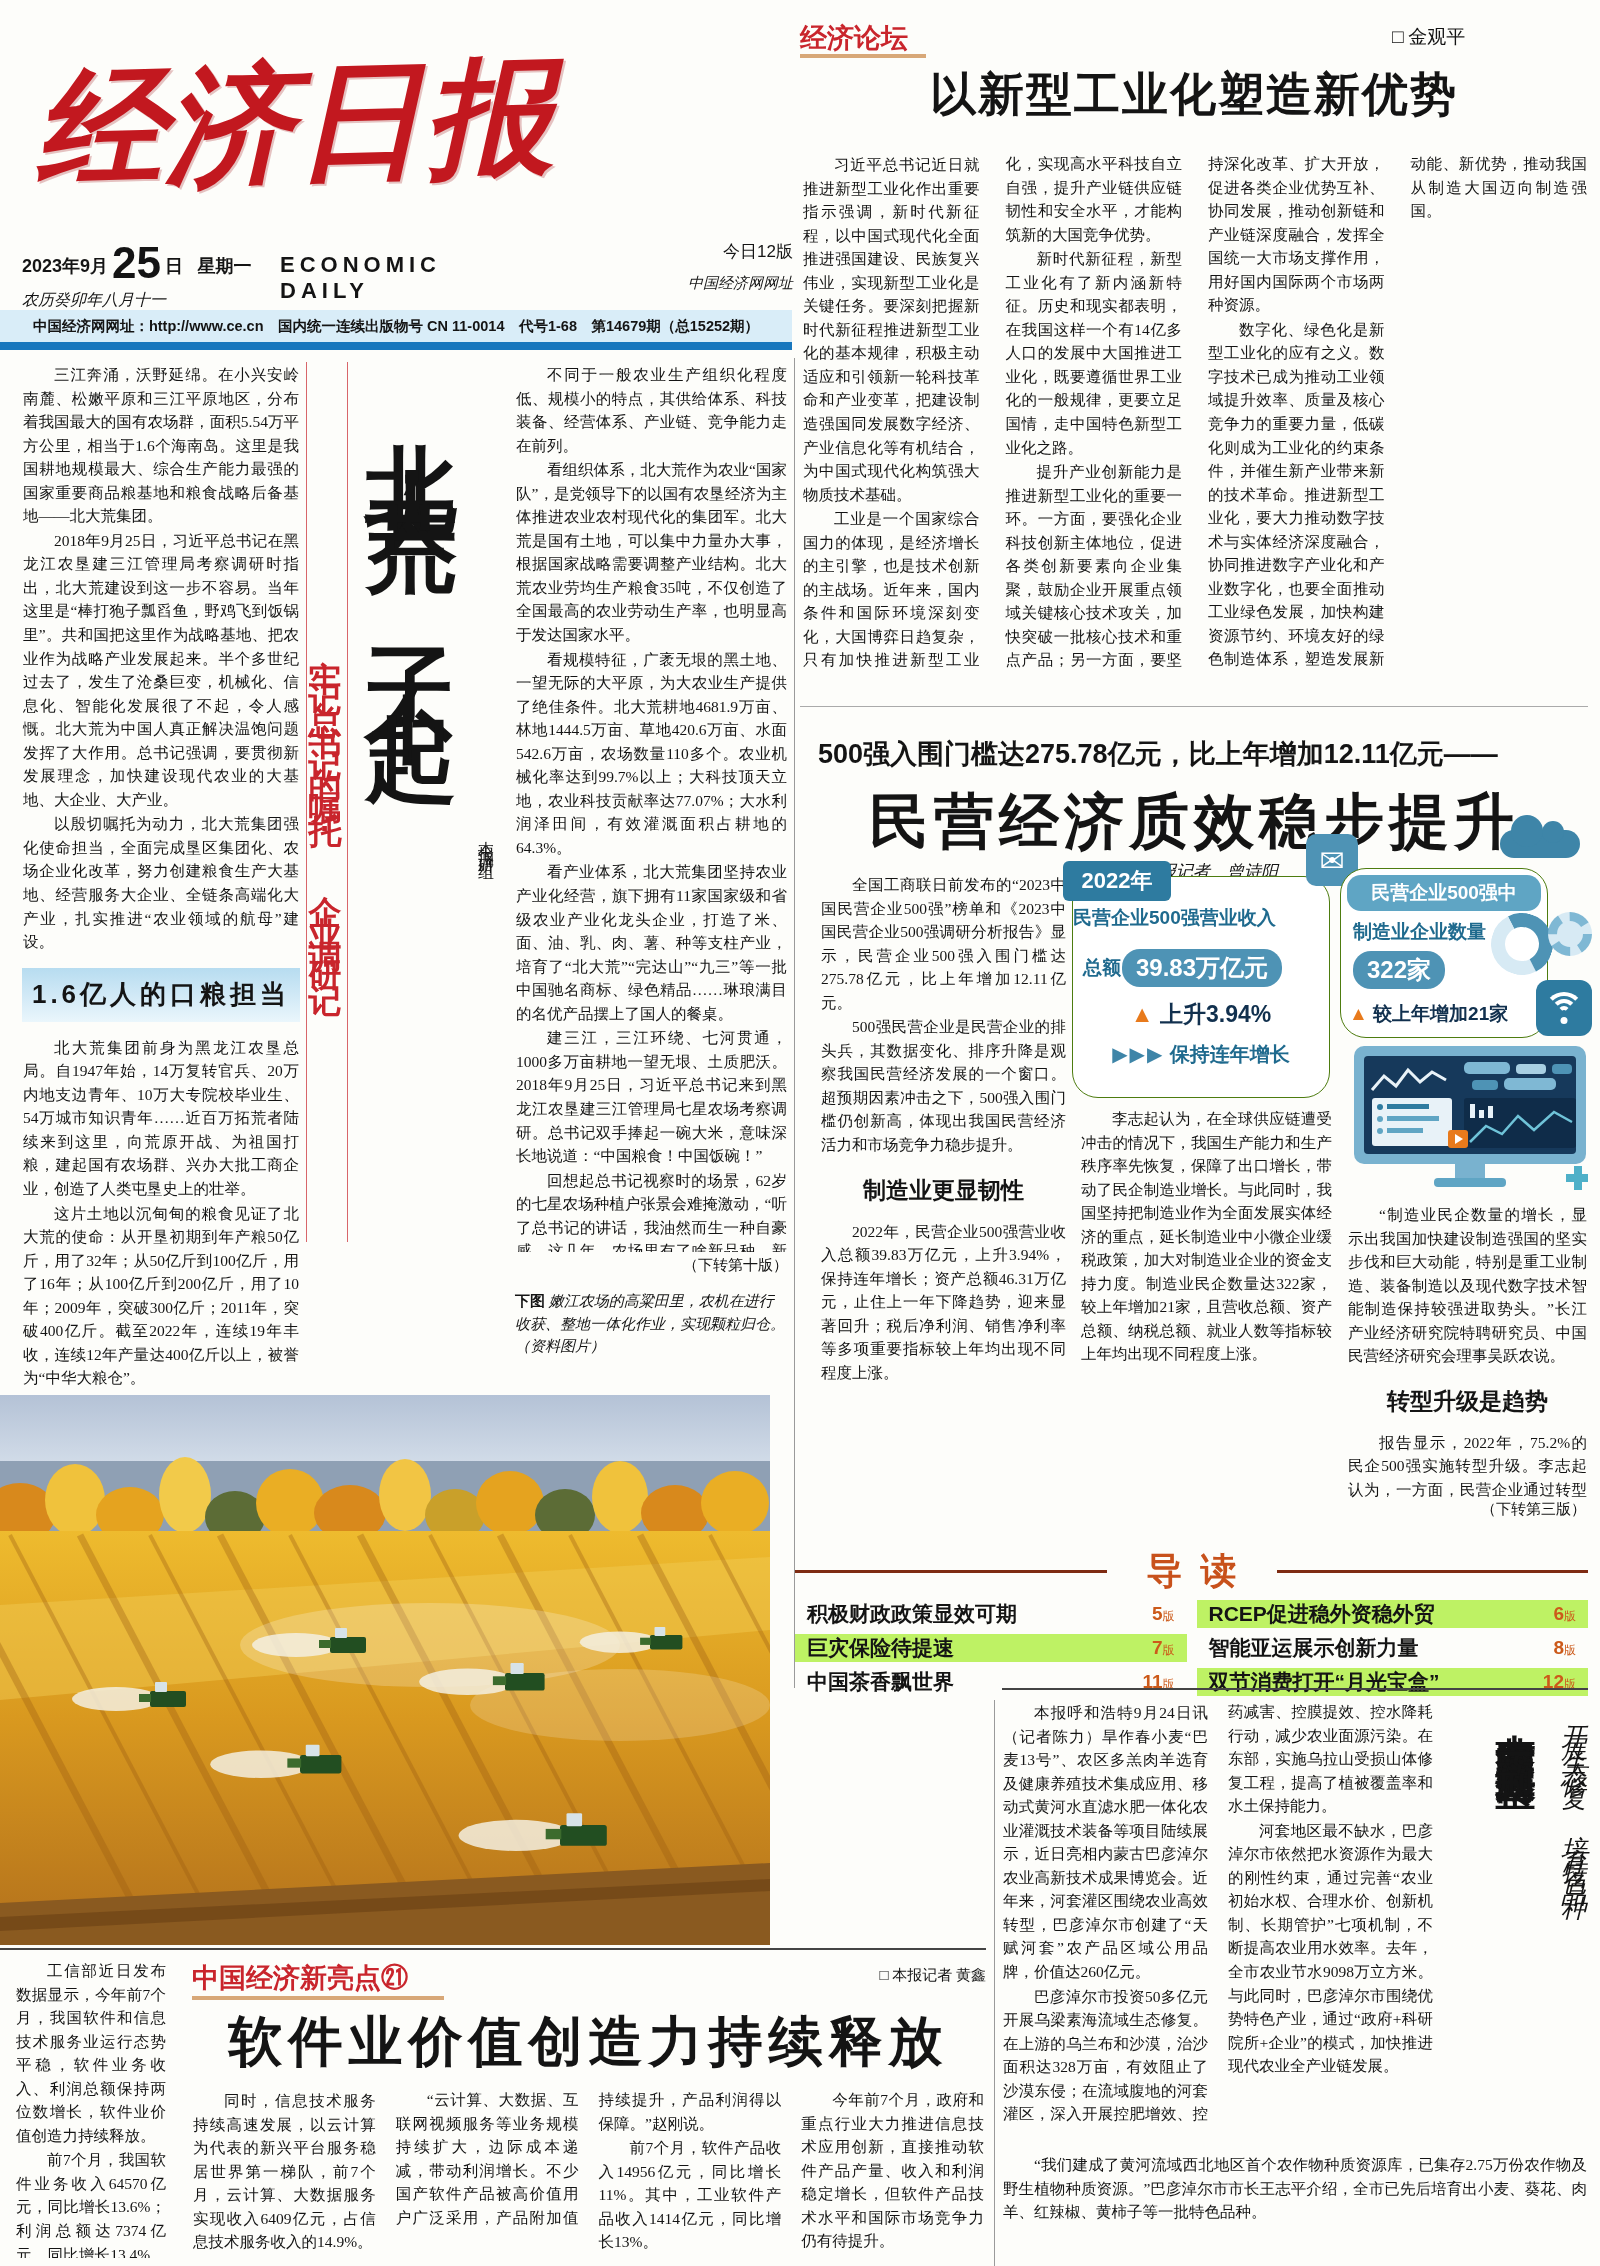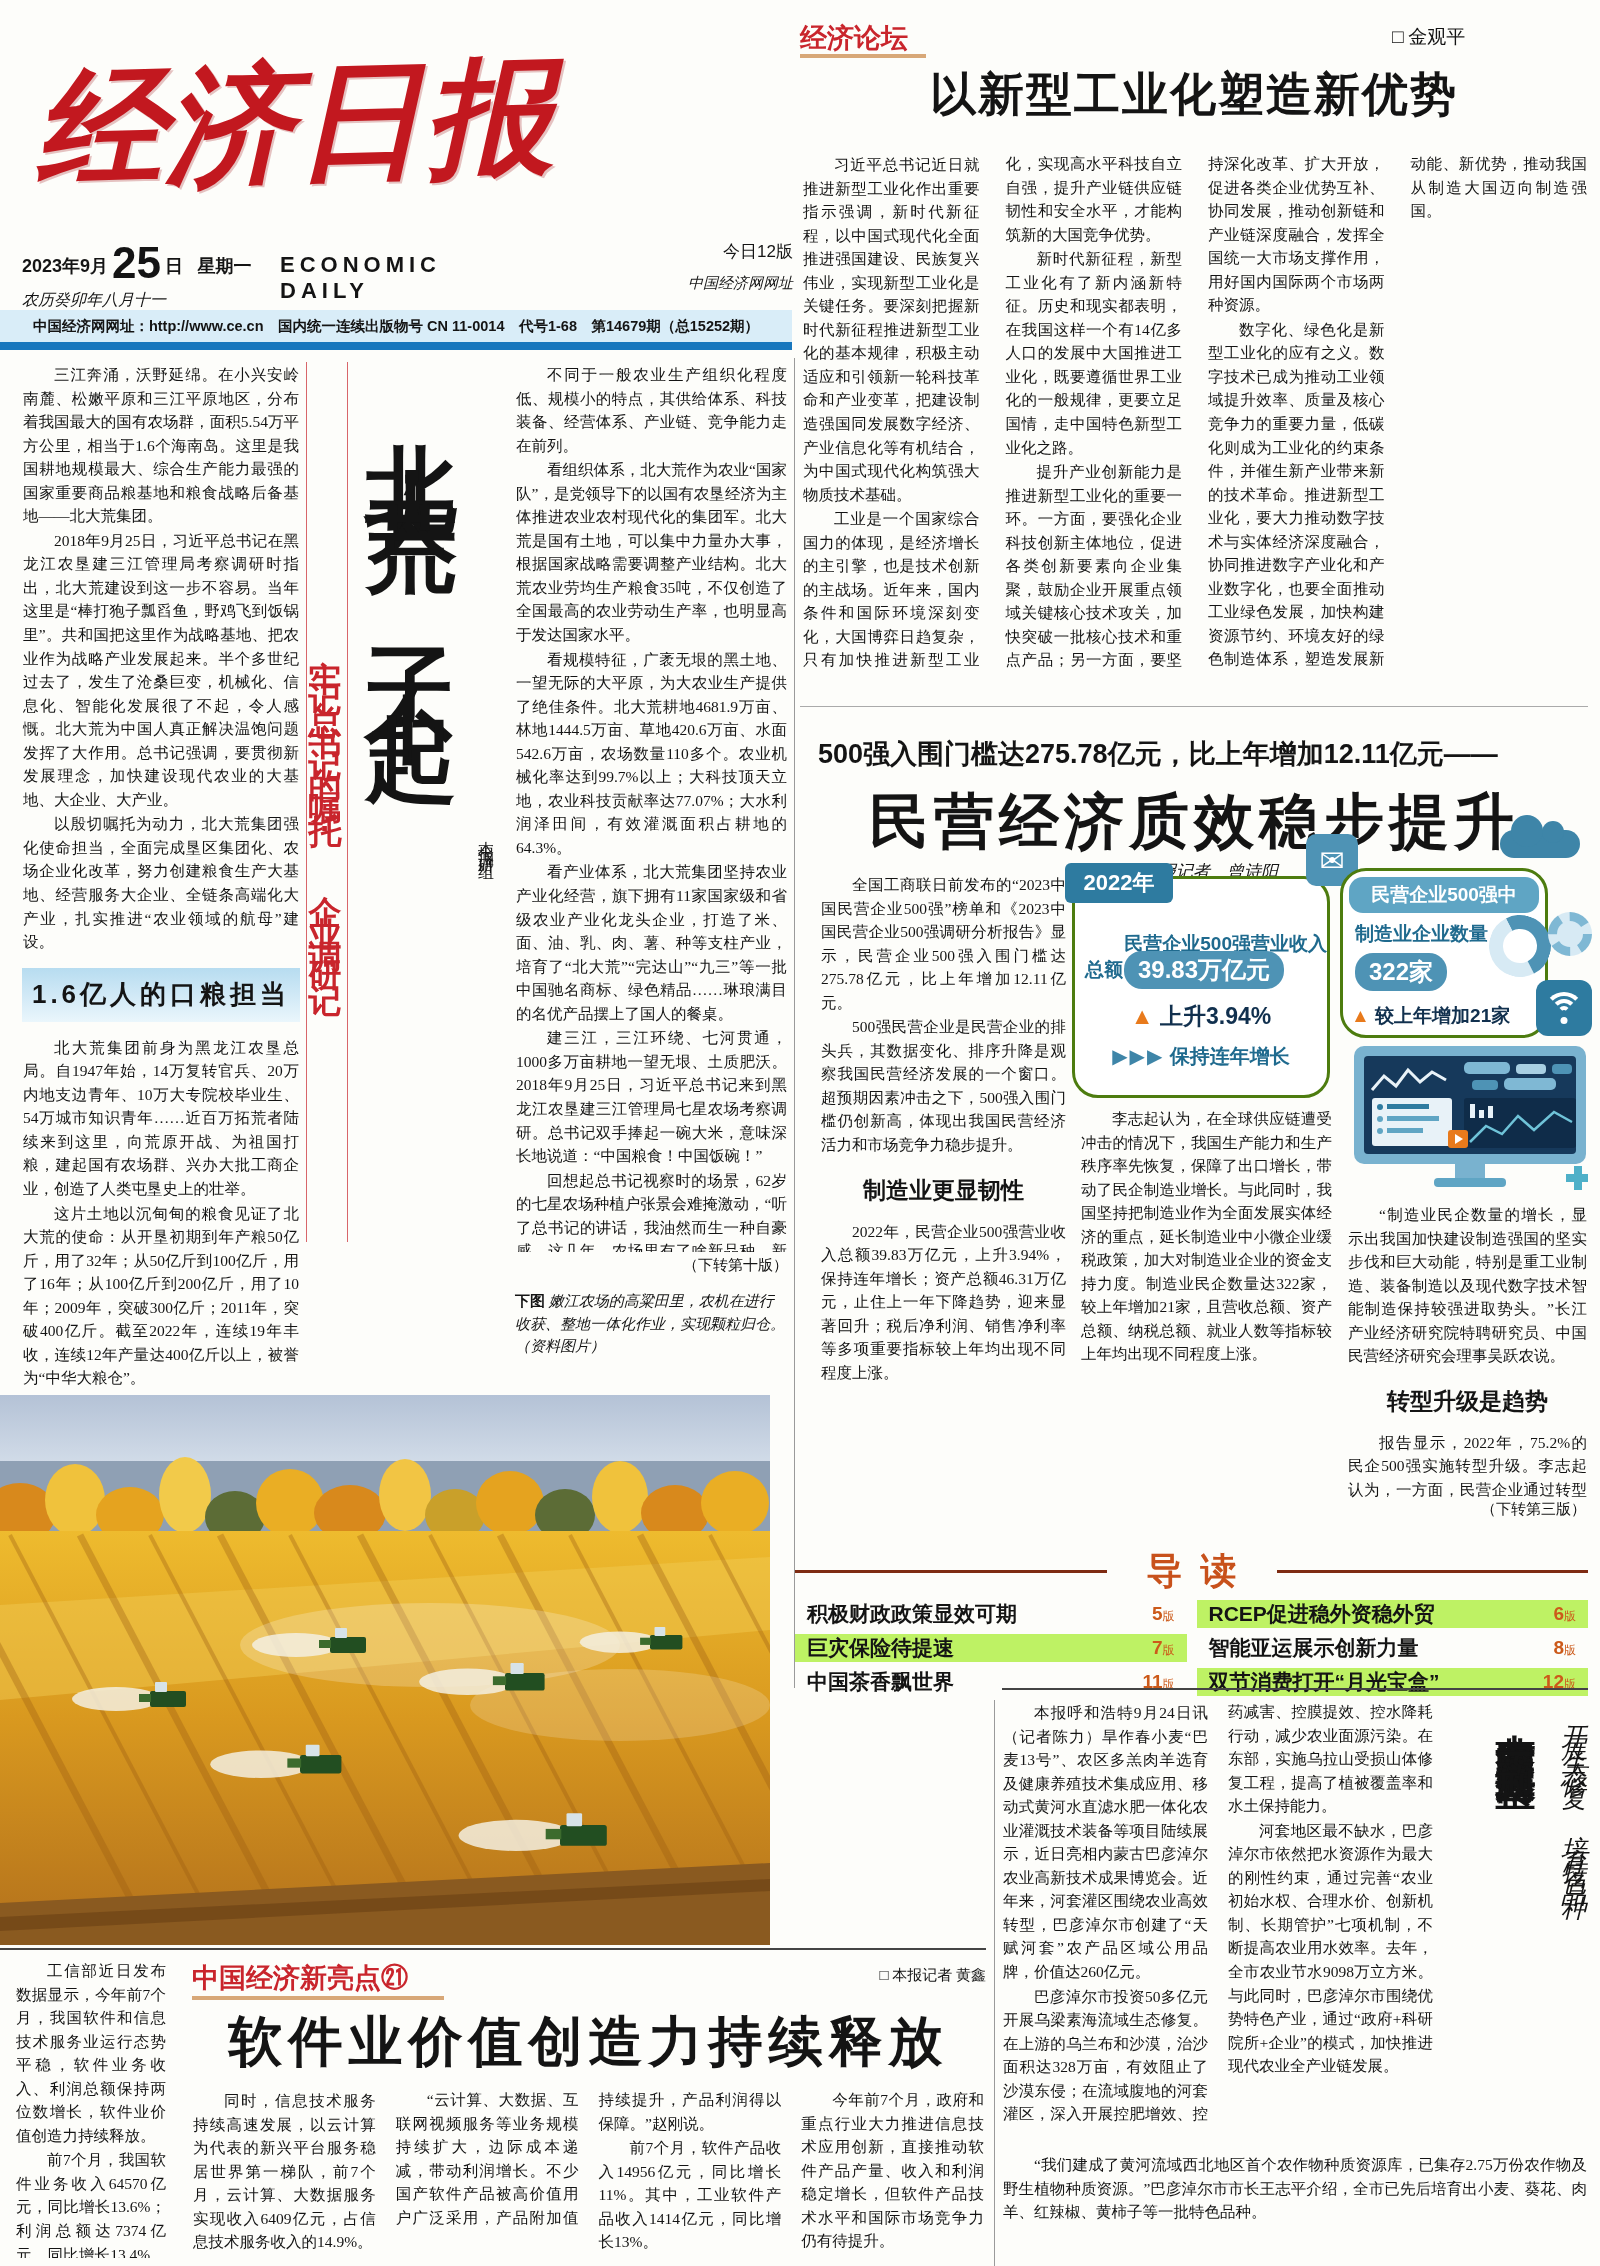--- a/index.html
+++ b/index.html
@@ -56,21 +56,21 @@
      font-family:"Liberation Serif","DejaVu Serif",serif}
   .my-byline{left:1060px;top:860px;width:300px;text-align:center;font-size:17px;font-style:italic}
   .subhead{text-align:center;font-family:"Liberation Sans","DejaVu Sans",sans-serif;font-weight:bold;
      font-size:23px;margin:16px 0 12px;text-indent:0 !important}
   .colA{left:820px;top:872px;width:247px;height:652px}
   .colB{left:1080px;top:1106px;width:253px;height:420px}
   .colC{left:1347px;top:1202px;width:241px;height:296px}
   .my-turn{left:1390px;top:1500px;width:196px;text-align:right;font-size:15px}
 
   
-  .ig-card{position:absolute;background:#fff;border:3px solid #4d7c0f;border-radius:26px}
+  .ig-card{position:absolute;background:#fff;border:1px solid #4d7c0f;border-radius:26px}
   .chip{position:absolute;background:#2e7ba0;color:#fff;font-weight:bold;border-radius:6px;
      display:flex;align-items:center;justify-content:center}
   .ig-label{color:#1f6a8e;font-weight:bold}
   .pill{background:#4e93b5;color:#fff;font-weight:bold;border-radius:18px;display:inline-block;padding:3px 14px}
   .tri{color:#e87a1c}
   .arrows{color:#3e85a8;letter-spacing:2px}
   .cloud{width:80px;height:28px;background:#3e85a8;border-radius:16px}
   .cloud::before{content:"";position:absolute;width:32px;height:32px;background:#3e85a8;border-radius:50%;top:-15px;left:11px}
   .cloud::after{content:"";position:absolute;width:22px;height:22px;background:#3e85a8;border-radius:50%;top:-9px;left:42px}
   .gear{border-radius:50%;border:9px dashed #7fb8d4;background:#d7eaf4}
@@ -250,21 +250,21 @@
   </div>
   <div class="abs colC body-text">
     <p>“制造业民企数量的增长，显示出我国加快建设制造强国的坚实步伐和巨大动能，特别是重工业制造、装备制造以及现代数字技术智能制造保持较强进取势头。”长江产业经济研究院特聘研究员、中国民营经济研究会理事吴跃农说。</p>
     <div class="subhead">转型升级是趋势</div>
     <p>报告显示，2022年，75.2%的民企500强实施转型升级。李志起认为，一方面，民营企业通过转型升级提高在产业链的话语权，在政策的支持引导下主动实施转型升级；另一方面，经济增速放缓、行业产能过剩、国际市场低迷等因素倒逼企业自我加压，改革发展模式。</p>
   </div>
   <div class="abs my-turn">（下转第三版）</div>
 
   <div class="abs ig-card sans" style="left:1072px;top:876px;width:258px;height:222px">
     <div class="chip" style="left:-10px;top:-16px;width:108px;height:40px;font-size:22px">2022年</div>
-    <div class="ig-label" style="position:absolute;left:0;top:52px;width:100%;text-align:right;font-size:19px">民营企业500强营业收入</div>
+    <div class="ig-label" style="position:absolute;left:0;top:28px;width:100%;text-align:left;font-size:19px">民营企业500强营业收入</div>
     <div style="position:absolute;left:10px;top:72px;display:flex;align-items:center;gap:1px">
       <span class="ig-label" style="font-size:19px">总额</span>
       <span class="pill" style="font-size:24px">39.83万亿元</span>
     </div>
     <div style="position:absolute;left:0;top:122px;width:100%;text-align:center;font-weight:bold;font-size:23px;color:#11304e">
       <span class="tri">▲</span>
       <span>上升3.94%</span>
     </div>
     <div style="position:absolute;left:0;top:164px;width:100%;text-align:center;font-weight:bold;font-size:20px;color:#1f6a8e">
       <span class="arrows">▶▶▶</span>

